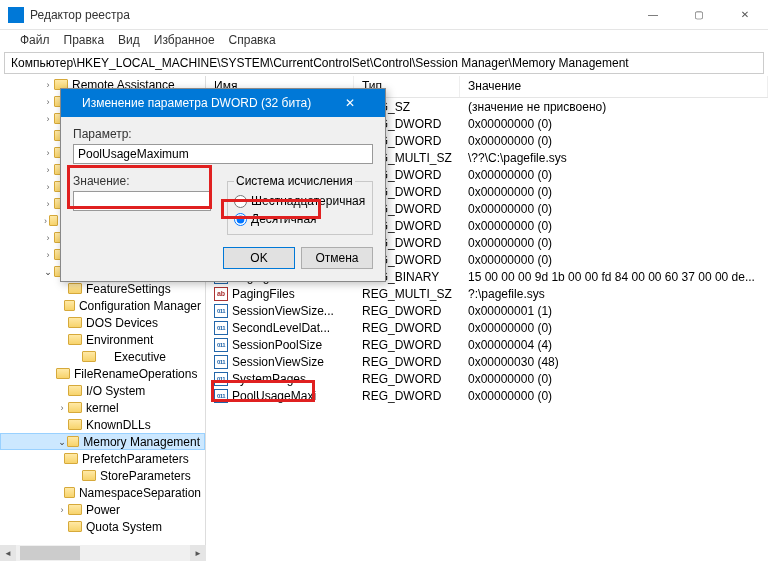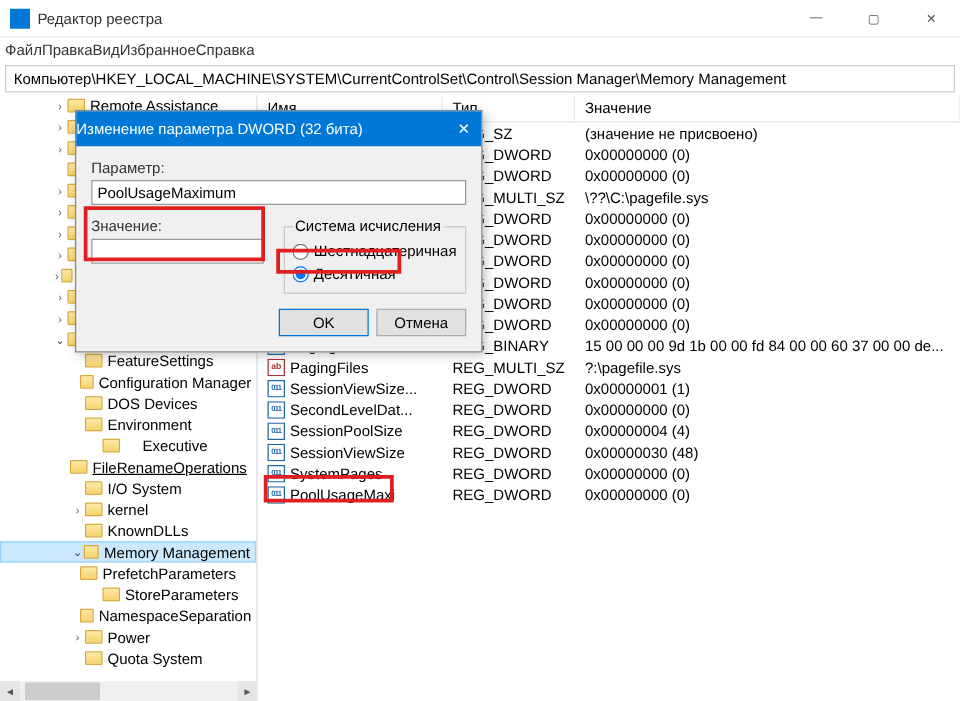--- a/index.html
+++ b/index.html
@@ -4,21 +4,21 @@
 <style>
   * { box-sizing: border-box; margin: 0; padding: 0; }
   body { font-family: "Segoe UI", Tahoma, sans-serif; font-size: 12px; background: #fff; width: 768px; height: 561px; overflow: hidden; position: relative; }
   
   .titlebar { height: 30px; background: #fff; display: flex; align-items: center; border-bottom: 1px solid #e5e5e5; }
   .titlebar .app-icon { width: 16px; height: 16px; margin: 0 6px 0 8px; background: #0078d7; display: inline-block; }
   .titlebar .title { flex: 1; font-size: 12px; color: #333; }
   .win-controls { display: flex; }
   .win-btn { width: 46px; height: 30px; display: flex; align-items: center; justify-content: center; color: #555; font-size: 10px; }
   
-  .menubar { height: 20px; display: flex; align-items: center; padding: 0 4px; color: #333; font-size: 12px; }
+  .menubar { height: 20px; display: flex; align-items: center; padding: 0 20px; gap: 14px; color: #333; font-size: 12px; }
   .menubar span { cursor: default; }
   
   .addressbar { height: 22px; border: 1px solid #ccc; margin: 2px 4px; padding: 2px 6px; font-size: 12px; display: flex; align-items: center; background: #fff; }
   
   .content { display: flex; position: absolute; top: 76px; bottom: 16px; left: 0; right: 0; }
   
   .tree-panel { width: 206px; border-right: 1px solid #ddd; overflow: hidden; position: relative; }
   .tree-scroll { position: absolute; inset: 0; overflow-y: hidden; }
   .tree-item { display: flex; align-items: center; height: 17px; white-space: nowrap; font-size: 12px; padding-right: 4px; }
   .tree-item.selected { background: #cce8ff; border: 1px solid #99d1ff; height: 17px; }
@@ -39,21 +39,21 @@
   .icon-ab { width: 14px; height: 14px; margin-right: 4px; background: #fff; border: 1px solid #a33; display: inline-flex; align-items: center; justify-content: center; font-size: 7px; color: #a33; font-weight: bold; flex-shrink: 0; }
   .icon-011 { width: 14px; height: 14px; margin-right: 4px; background: #fff; border: 1px solid #2266aa; display: inline-flex; align-items: center; justify-content: center; font-size: 6px; color: #2266aa; font-weight: bold; flex-shrink: 0; letter-spacing: -0.5px; }
   
   .hscroll { position: absolute; bottom: 0; left: 0; width: 206px; height: 16px; background: #f0f0f0; display: flex; align-items: center; }
   .hscroll .arrow { width: 16px; height: 16px; background: #e5e5e5; display: flex; align-items: center; justify-content: center; font-size: 8px; color: #555; }
   .hscroll .thumb { height: 14px; background: #ccc; margin: 0 1px; }
   
   .redbox { position: absolute; border: 3px solid #e02020; pointer-events: none; z-index: 50; }
   
   .dialog { position: absolute; top: 88px; left: 60px; width: 326px; background: #f0f0f0; border: 1px solid #888; box-shadow: 2px 2px 8px rgba(0,0,0,0.25); z-index: 20; }
-  .dlg-title { height: 28px; background: #0078d7; color: #fff; display: flex; align-items: center; padding: 0 0; font-size: 12px; }
+  .dlg-title { height: 28px; background: #0078d7; color: #fff; display: flex; align-items: center; padding: 0 21px; font-size: 12px; }
   .dlg-title span { flex: 1; }
   .dlg-close { width: 28px; height: 28px; display: flex; align-items: center; justify-content: center; font-size: 12px; }
   .dlg-body { padding: 10px 12px 12px; font-size: 12px; }
   .dlg-label { margin-bottom: 3px; color: #333; }
   .dlg-input { width: 300px; height: 20px; border: 1px solid #999; padding: 2px 4px; background: #fff; font-size: 12px; }
   .dlg-row { display: flex; margin-top: 10px; }
   .dlg-col-left { width: 150px; }
   .dlg-col-right { flex: 1; }
   .dlg-fieldset { border: 1px solid #c8c8c8; padding: 4px 6px 6px; margin-left: 4px; }
   .dlg-fieldset legend { font-size: 12px; padding: 0 2px; }
@@ -171,21 +171,21 @@
         <div class="tree-item" style="padding-left: 56px;">
           <span class="chev"></span>
           <span class="folder-icon"></span>
           <span>Environment</span>
         </div>
         <div class="tree-item" style="padding-left: 56px; gap: 14px;">
           <span class="chev"></span>
           <span class="folder-icon"></span>
           <span>Executive</span>
         </div>
-        <div class="tree-item" style="padding-left: 44px; text-decoration: underline;">
+        <div class="tree-item" style="padding-left: 44px;">
           <span class="chev"></span>
           <span class="folder-icon"></span>
           <span>FileRenameOperations</span>
         </div>
         <div class="tree-item" style="padding-left: 56px;">
           <span class="chev"></span>
           <span class="folder-icon"></span>
           <span>I/O System</span>
         </div>
         <div class="tree-item" style="padding-left: 56px;">

